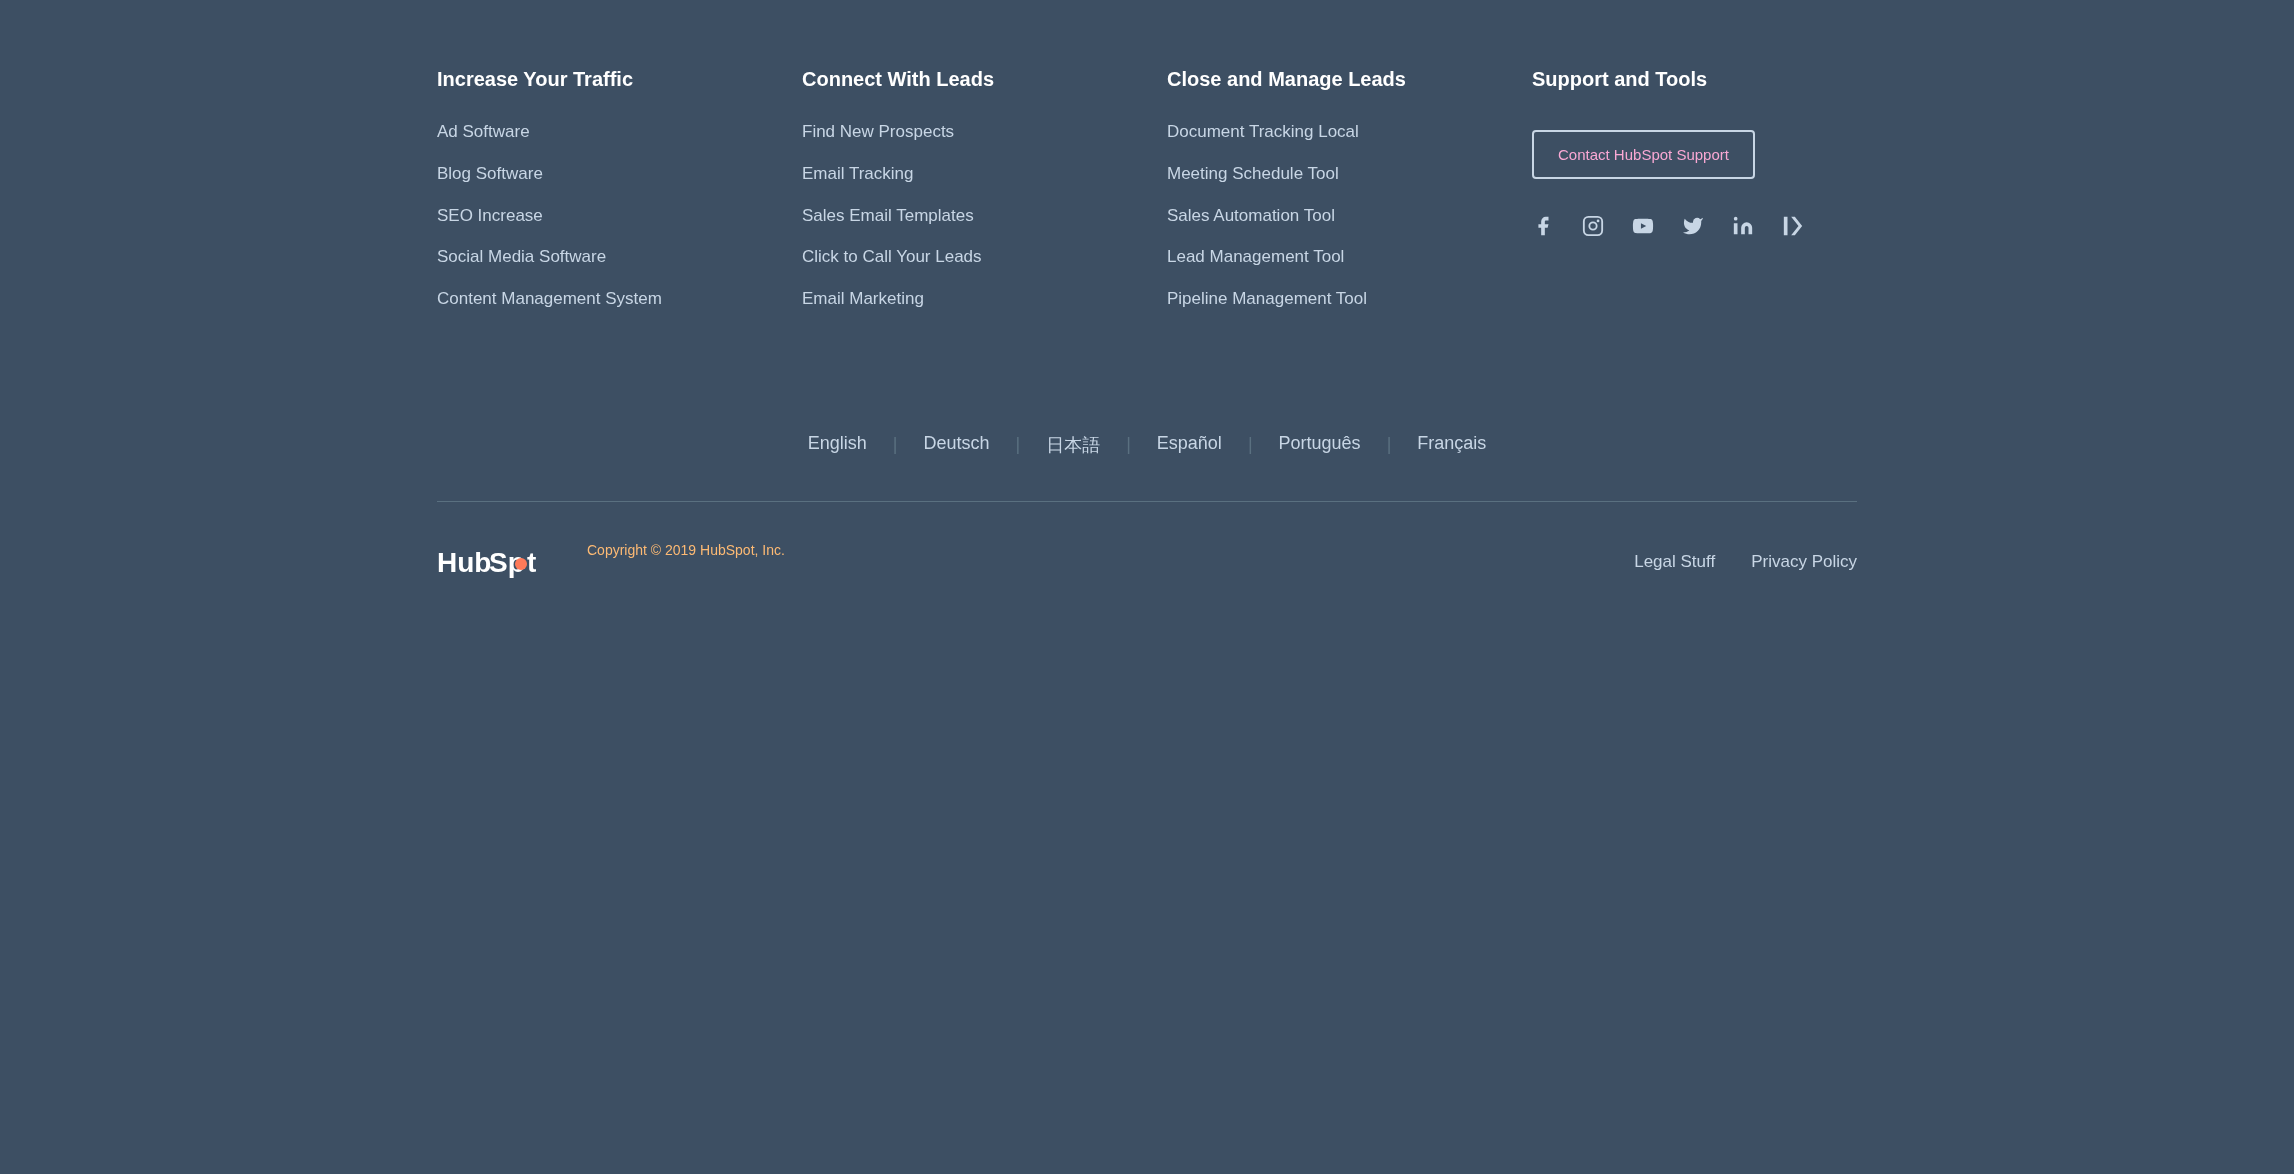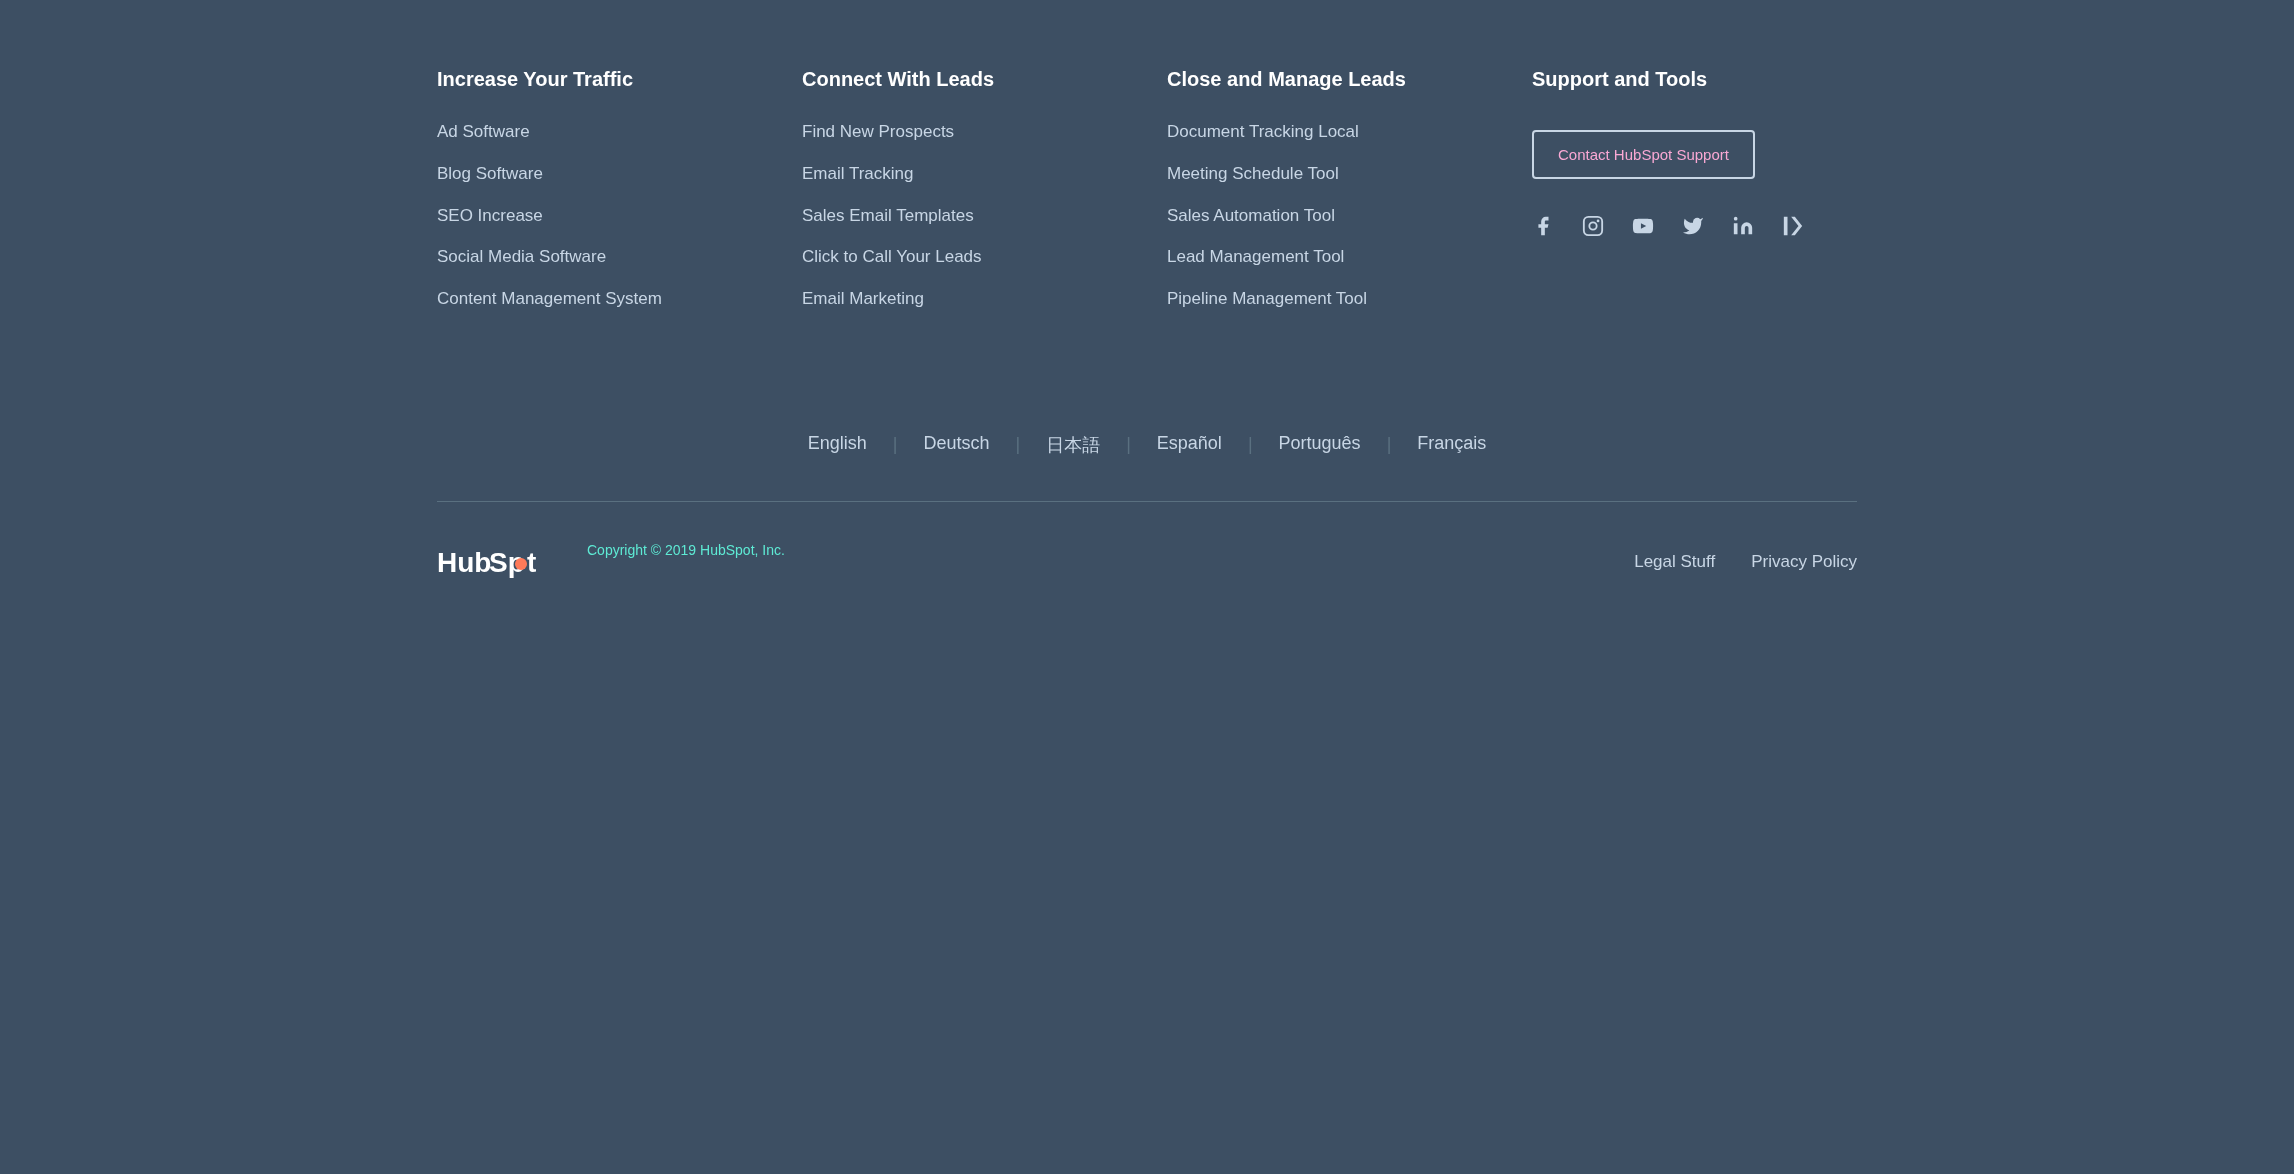--- a/index.html
+++ b/index.html
@@ -141,21 +141,21 @@
       flex-direction: row;
       gap: 10px;
     }
 
     .hubspot-logo-svg {
       width: 140px;
       height: 40px;
     }
 
     .copyright-text {
-      color: #5eead4;
+      color: #fdba74;
       font-size: 14px;
     }
 
     .legal-links {
       display: flex;
       gap: 36px;
       align-items: center;
     }
 
     .legal-link {

